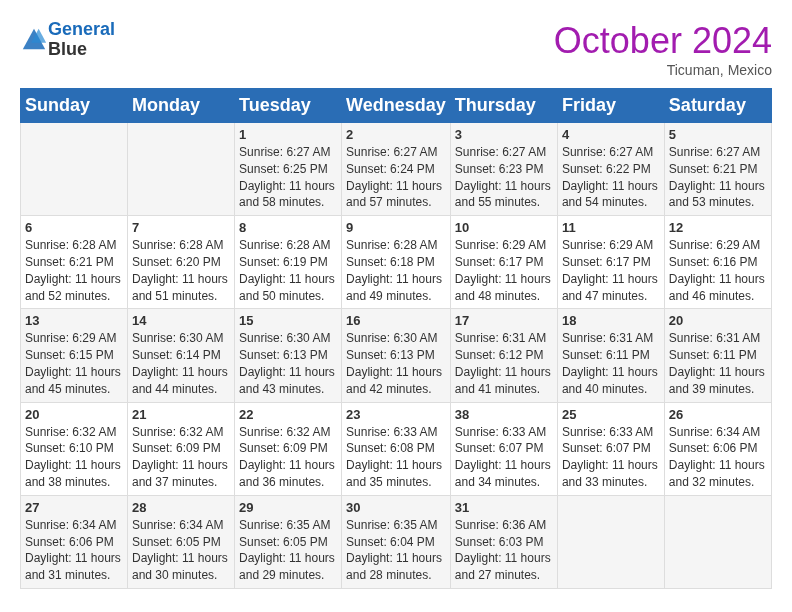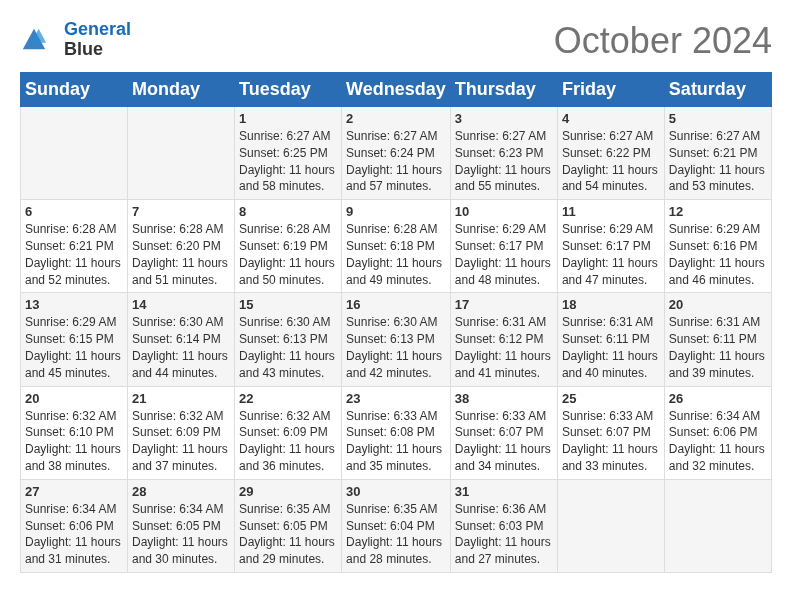--- a/index.html
+++ b/index.html
@@ -12,42 +12,42 @@
     }
     .header {
       display: flex;
       justify-content: space-between;
       align-items: flex-start;
       margin-bottom: 10px;
     }
     .logo {
       display: flex;
       align-items: center;
-      gap: 16px;
+      gap: 0;
     }
     .logo-text {
       font-size: 18px;
       font-weight: bold;
       color: #333;
       line-height: 1.1;
     }
     .logo-text span {
       color: #1a6bba;
     }
     .logo-icon {
       width: 28px;
       height: 28px;
     }
     .title-block {
       text-align: right;
     }
     .month-title {
       font-size: 36px;
       font-weight: normal;
-      color: #737373;
+      color: #a21caf;
       margin-left: 14px;
     }
     .location {
       font-size: 14px;
       color: #555;
     }
     table {
       width: 100%;
       border-collapse: collapse;
       font-size: 11px;
@@ -102,20 +102,21 @@
       <polygon points="15,3 27,25 3,25" fill="#1a6bba" opacity="0.85"></polygon>
       <polygon points="20,3 28,18 12,18" fill="#2a8ad4" opacity="0.7"></polygon>
     </svg>
     <div class="logo-text">
       <div><span>General</span></div>
       <div>Blue</div>
     </div>
   </div>
   <div class="title-block">
     <div class="month-title">October 2024</div>
+    <div class="location">Ticuman, Mexico</div>
   </div>
 </div>
 
 <table>
   <thead>
     <tr>
     <th>Sunday</th>
         <th>Monday</th>
         <th>Tuesday</th>
         <th>Wednesday</th>

